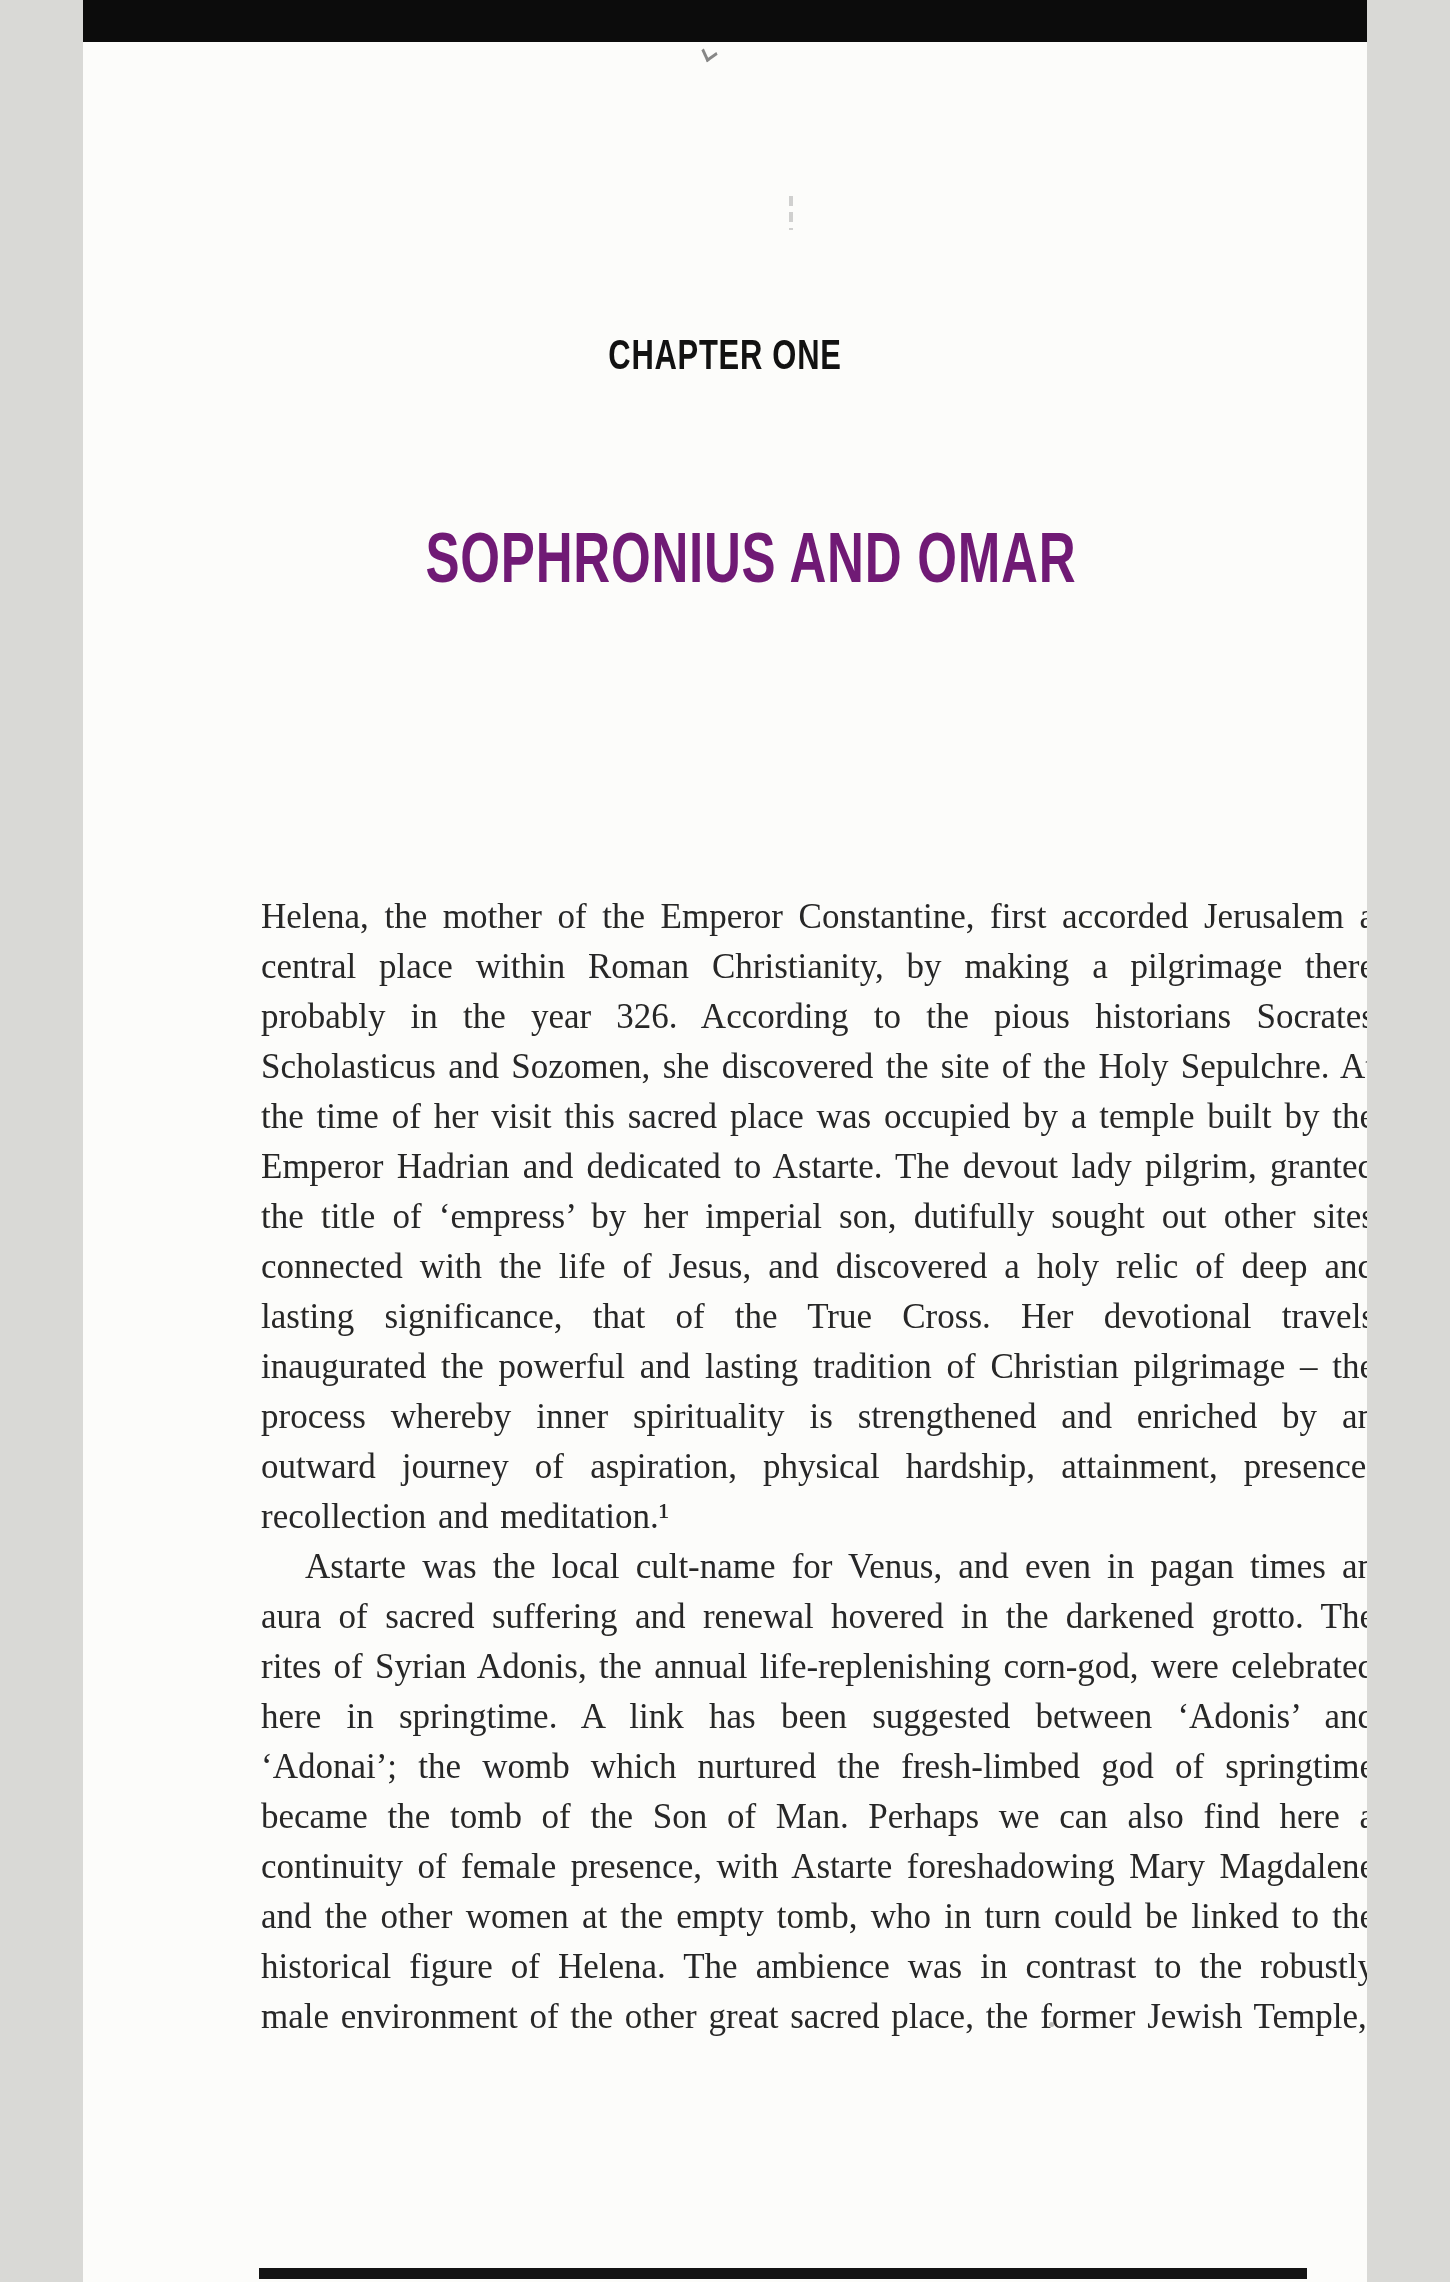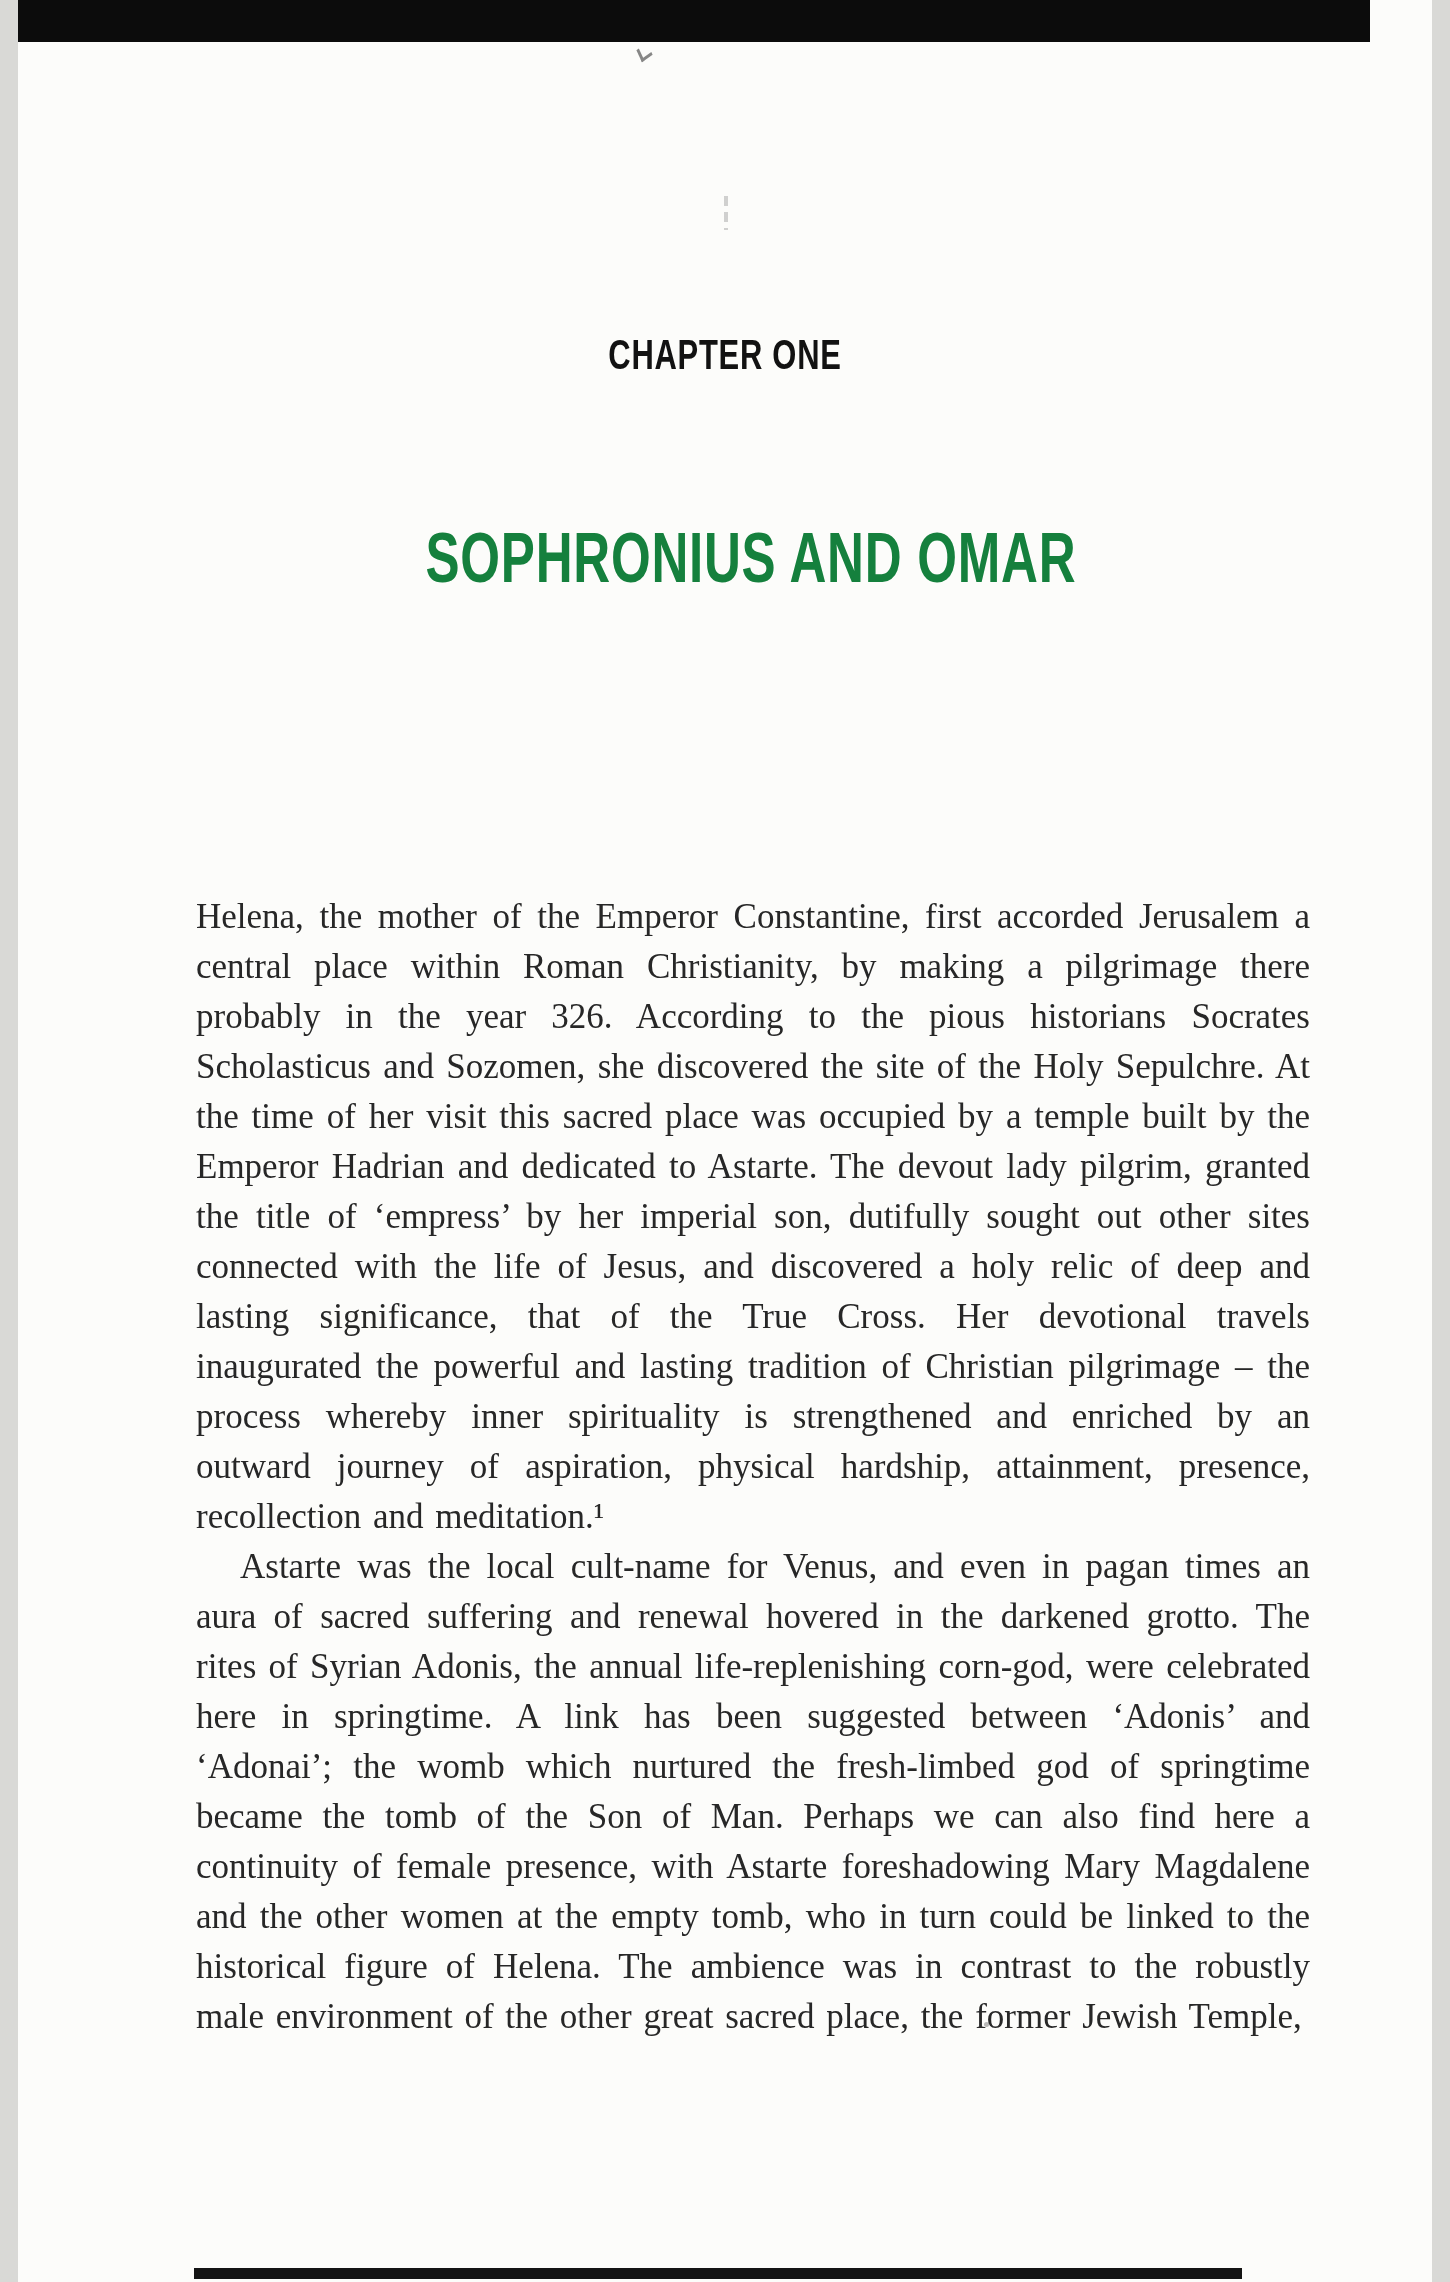--- a/index.html
+++ b/index.html
@@ -2,21 +2,21 @@
 <html><head>
 <meta charset="utf-8">
 <style>
   html, body {
     margin: 0;
     padding: 0;
     background: #d9d9d6;
   }
   .page {
     position: relative;
-    width: 1414px;
+    width: 1284px;
     height: 2282px;
     margin: 0 auto;
     background: #fcfcfa;
     overflow: hidden;
     font-family: "Liberation Serif", serif;
     color: #262626;
   }
 
   
   .scan-bar-top {
@@ -81,21 +81,21 @@
     font-size: 43px;
     line-height: 48px;
     color: #121212;
   }
   .title {
     margin: 140px 0 0 16px;
     font-family: "Liberation Sans", sans-serif;
     font-weight: 700;
     font-size: 71px;
     line-height: 80px;
-    color: #15803d;
+    color: #701a75;
     padding-left: 36px;
   }
   .condensed {
     display: inline-block;
     transform: scaleX(0.72);
     transform-origin: center;
     letter-spacing: 1px;
     white-space: nowrap;
   }
 

